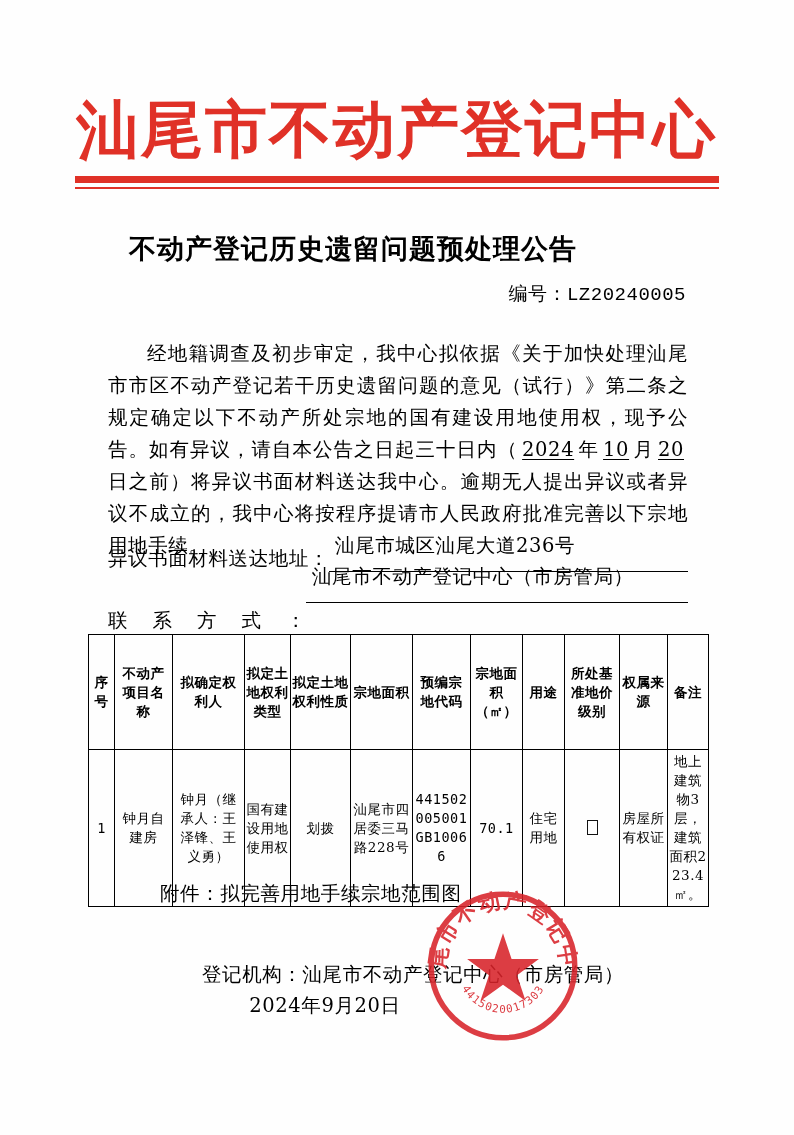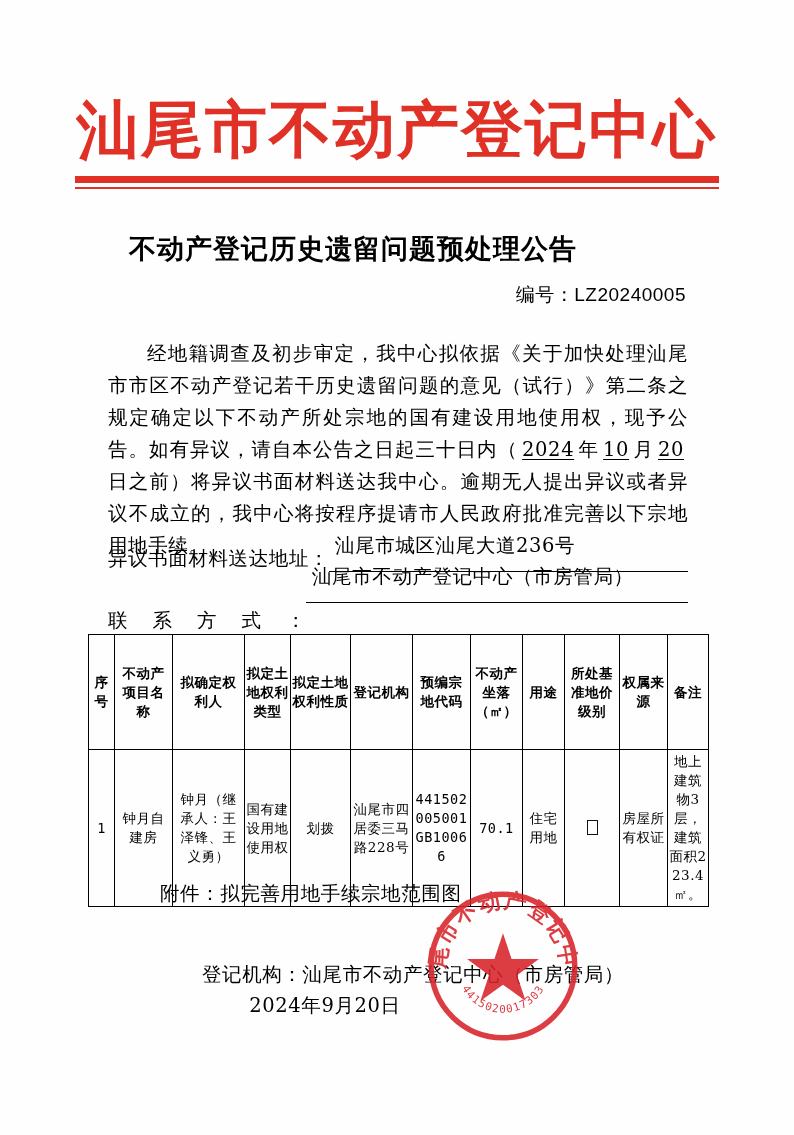--- a/index.html
+++ b/index.html
@@ -66,21 +66,21 @@
     font-family: "DejaVu Serif", "Liberation Serif", serif;
     font-weight: bold;
     font-size: 27px;
     line-height: 34px;
     letter-spacing: 1px;
   }
   .doc-number {
     position: absolute;
     top: 283px;
     right: 108px;
-    font-family: Liberation Sans, sans-serif;
+    font-family: Liberation Mono, monospace;
     font-size: 19px;
     line-height: 24px;
     letter-spacing: 0.5px;
   }
 
   
   .body-block {
     position: absolute;
     top: 338px;
     left: 108px;
@@ -292,23 +292,23 @@
           <col class="c-source">
           <col class="c-remark">
       </colgroup>
       <thead>
         <tr>
           <th>序号</th>
           <th>不动产项目名称</th>
           <th>拟确定权利人</th>
           <th>拟定土地权利类型</th>
           <th>拟定土地权利性质</th>
-          <th>登记机构</th>
+          <th>宗地面积</th>
           <th>预编宗地代码</th>
-          <th>不动产坐落（㎡）</th>
+          <th>宗地面积（㎡）</th>
           <th>用途</th>
           <th>所处基准地价级别</th>
           <th>权属来源</th>
           <th>备注</th>
         </tr>
       </thead>
       <tbody>
         <tr>
           <td class="num-cell">1</td>
           <td>钟月自建房</td>

